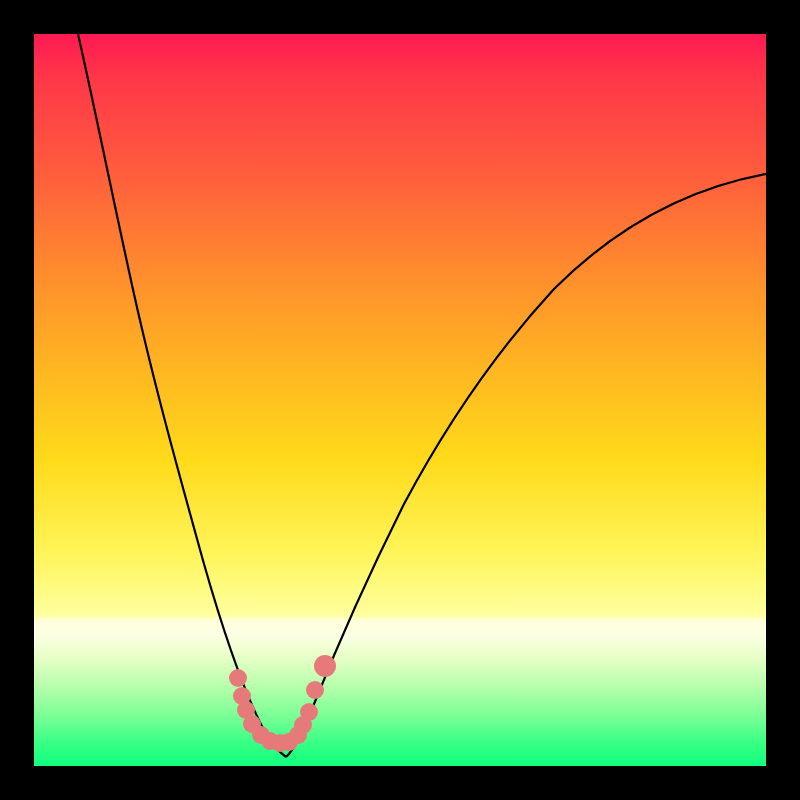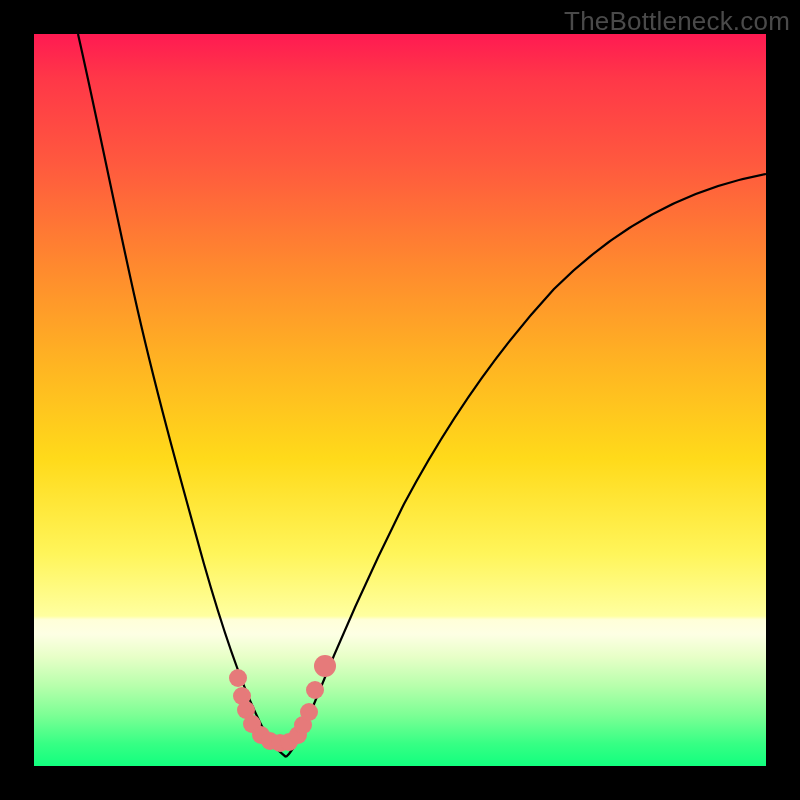--- a/index.html
+++ b/index.html
@@ -70,21 +70,20 @@
     fill: #e67a7a;
     stroke: none;
   }
 </style>
 </head>
 <body>
 
 <div class="outer">
   <div class="plot"></div>
 
-  <div class="attribution">TheBottleneck.com</div>
 
   <svg class="curves" viewBox="0 0 732 732">
 
     <path class="curve" d="M 44 0
              C 60 70, 80 170, 100 260
              C 120 350, 145 440, 170 530
              C 190 600, 210 660, 232 700
              C 240 714, 248 720, 252 723"></path>
 
     <path class="curve" d="M 252 723

